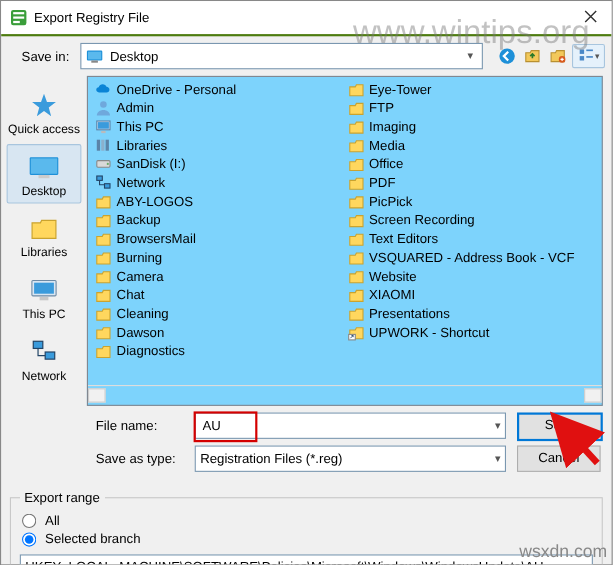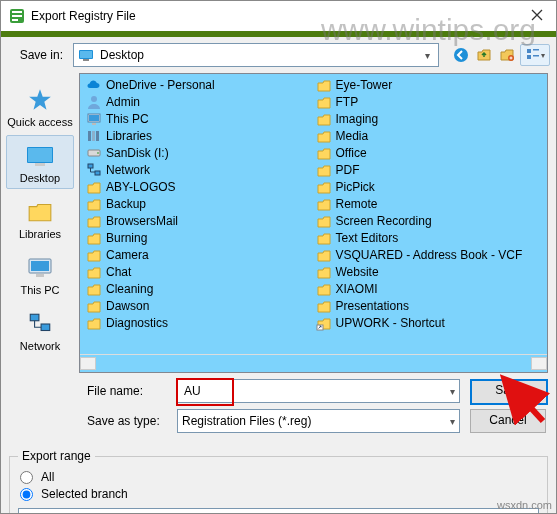--- a/index.html
+++ b/index.html
@@ -15,21 +15,21 @@
     border: 1px solid #888;
     box-sizing: border-box;
   }
   .titlebar {
     display: flex;
     align-items: center;
     justify-content: space-between;
     height: 30px;
     padding: 0 8px 0 8px;
     background: #fff;
-    border-bottom: 6px solid #4d7c0f;
+    border-bottom: 2px solid #4d7c0f;
   }
   .titlebar .title-area {
     display: flex;
     align-items: center;
     gap: 6px;
   }
   .titlebar .title-area .app-icon svg { width:16px; height:16px; display:block;}
   .titlebar .title { font-size: 12px; }
   .titlebar .close { width:22px; text-align:center; cursor:default; }
   .watermark1 {
@@ -37,21 +37,21 @@
     top: 12px; right: 20px;
     font-size: 30px;
     color: rgba(120,120,120,0.45);
     font-family: Arial, sans-serif;
     pointer-events: none;
     z-index: 50;
   }
   .watermark2 {
     position: absolute;
     bottom: 2px; right: 4px;
-    font-size: 11px;
+    font-size: 16px;
     color: #888;
     pointer-events: none;
     text-align: right;
   }
   .toolbar-row {
     display: flex;
     align-items: center;
     padding: 6px 6px;
     gap: 4px;
   }
@@ -479,28 +479,20 @@
               </svg>
             </span>
             <span>PicPick</span>
           </div>
           <div class="entry">
             <span class="fi">
               <svg width="16" height="16" viewBox="0 0 16 16">
                 <path d="M2 6h5l1-2h6v10H2z" fill="#ffd75e" stroke="#caa32f"></path>
               </svg>
             </span>
-            <span>Remote</span>
-          </div>
-          <div class="entry">
-            <span class="fi">
-              <svg width="16" height="16" viewBox="0 0 16 16">
-                <path d="M2 6h5l1-2h6v10H2z" fill="#ffd75e" stroke="#caa32f"></path>
-              </svg>
-            </span>
             <span>Screen Recording</span>
           </div>
           <div class="entry">
             <span class="fi">
               <svg width="16" height="16" viewBox="0 0 16 16">
                 <path d="M2 6h5l1-2h6v10H2z" fill="#ffd75e" stroke="#caa32f"></path>
               </svg>
             </span>
             <span>Text Editors</span>
           </div>

